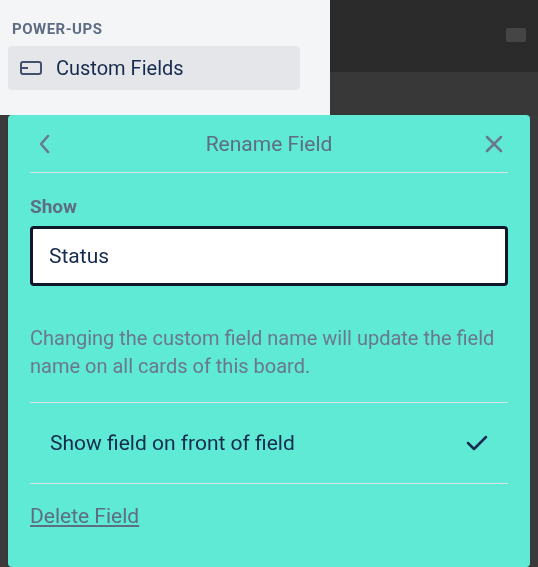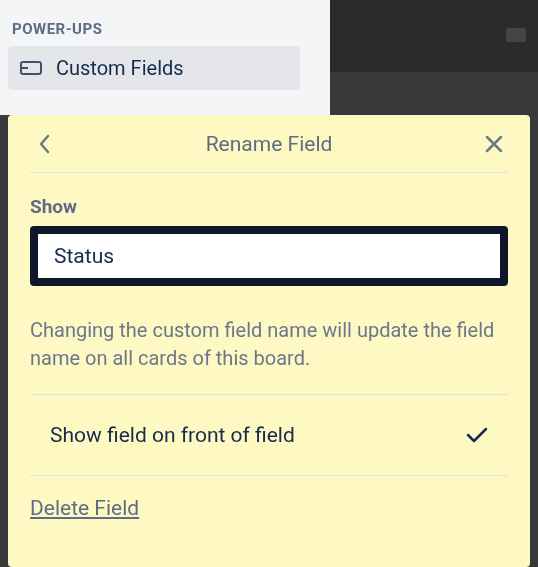--- a/index.html
+++ b/index.html
@@ -78,21 +78,21 @@
       right: 0;
       height: 43px;
       background: #383838;
     }
     .popup {
       position: absolute;
       top: 115px;
       left: 8px;
       right: 8px;
       bottom: 0;
-      background: #fef9c3;
+      background: #5eead4;
       border-radius: 4px;
       padding: 0 22px;
       box-shadow: 0 1px 2px rgba(0,0,0,0.1);
     }
     .popup-header {
       display: flex;
       align-items: center;
       justify-content: space-between;
       height: 58px;
       border-bottom: 1px solid #dfe1e6;
@@ -125,32 +125,32 @@
     }
     .field-label {
       font-size: 19px;
       font-weight: 700;
       color: #5e6c84;
       margin-bottom: 8px;
     }
     .text-input {
       width: 100%;
       height: 60px;
-      border: 8px solid #0f172a;
+      border: 3px solid #0f172a;
       border-radius: 4px;
       padding: 0 16px;
       font-size: 21px;
       color: #172b4d;
       font-family: inherit;
     }
     .help-text {
       font-size: 20px;
       color: #6b778c;
       line-height: 1.4;
-      margin-top: 30px;
+      margin-top: 38px;
       padding-bottom: 22px;
       border-bottom: 1px solid #dfe1e6;
     }
     .toggle-row {
       display: flex;
       align-items: center;
       justify-content: space-between;
       padding: 28px 20px 28px 20px;
       border-bottom: 1px solid #dfe1e6;
       cursor: pointer;

